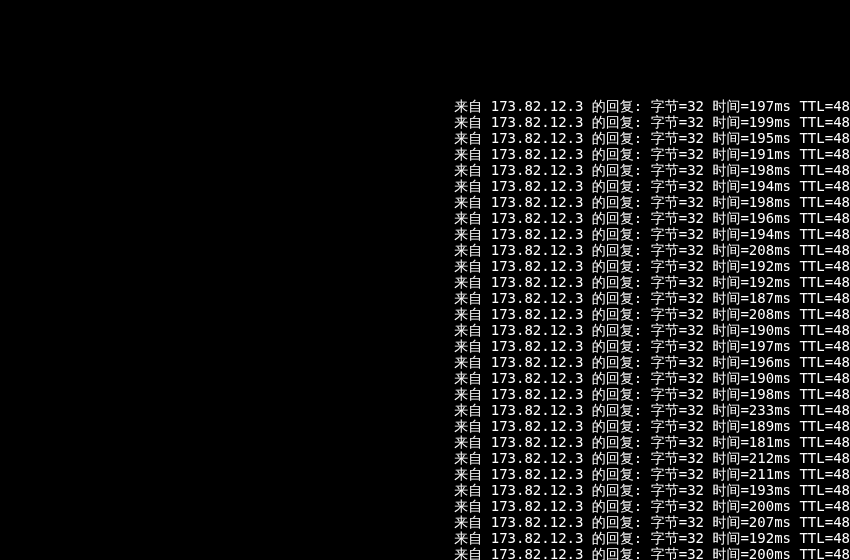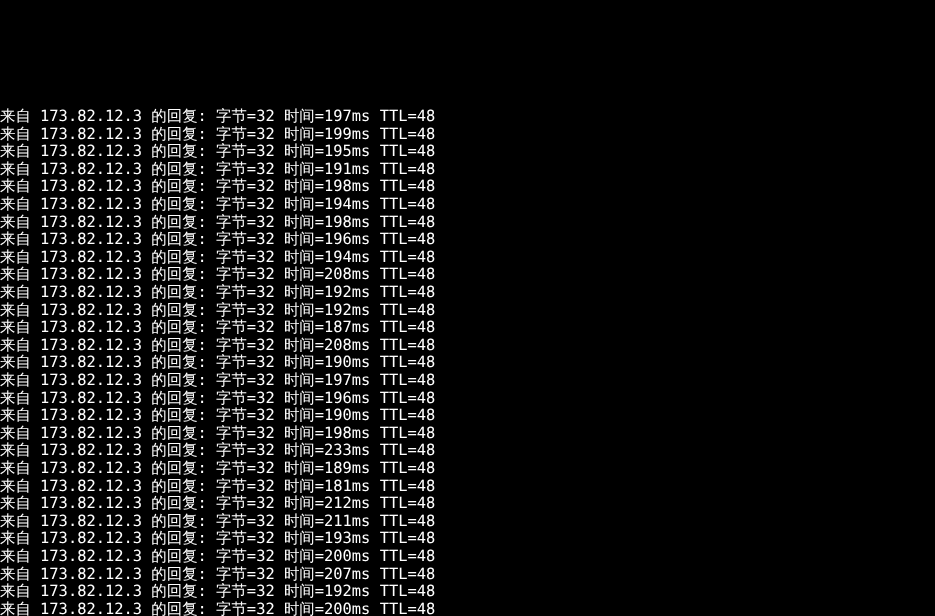--- a/index.html
+++ b/index.html
@@ -18,20 +18,21 @@
       overflow: hidden;
       padding: 2px 0;
       white-space: pre;
     }
     .terminal {
       width: 100%;
       height: 100%;
     }
     .line {
       display: block;
+      text-align: right;
     }
   </style>
 </head>
 <body>
 
 
 
 <div class="terminal">
   <div id="replies"><span class="line">来自 173.82.12.3 的回复: 字节=32 时间=197ms TTL=48</span><span class="line">来自 173.82.12.3 的回复: 字节=32 时间=199ms TTL=48</span><span class="line">来自 173.82.12.3 的回复: 字节=32 时间=195ms TTL=48</span><span class="line">来自 173.82.12.3 的回复: 字节=32 时间=191ms TTL=48</span><span class="line">来自 173.82.12.3 的回复: 字节=32 时间=198ms TTL=48</span><span class="line">来自 173.82.12.3 的回复: 字节=32 时间=194ms TTL=48</span><span class="line">来自 173.82.12.3 的回复: 字节=32 时间=198ms TTL=48</span><span class="line">来自 173.82.12.3 的回复: 字节=32 时间=196ms TTL=48</span><span class="line">来自 173.82.12.3 的回复: 字节=32 时间=194ms TTL=48</span><span class="line">来自 173.82.12.3 的回复: 字节=32 时间=208ms TTL=48</span><span class="line">来自 173.82.12.3 的回复: 字节=32 时间=192ms TTL=48</span><span class="line">来自 173.82.12.3 的回复: 字节=32 时间=192ms TTL=48</span><span class="line">来自 173.82.12.3 的回复: 字节=32 时间=187ms TTL=48</span><span class="line">来自 173.82.12.3 的回复: 字节=32 时间=208ms TTL=48</span><span class="line">来自 173.82.12.3 的回复: 字节=32 时间=190ms TTL=48</span><span class="line">来自 173.82.12.3 的回复: 字节=32 时间=197ms TTL=48</span><span class="line">来自 173.82.12.3 的回复: 字节=32 时间=196ms TTL=48</span><span class="line">来自 173.82.12.3 的回复: 字节=32 时间=190ms TTL=48</span><span class="line">来自 173.82.12.3 的回复: 字节=32 时间=198ms TTL=48</span><span class="line">来自 173.82.12.3 的回复: 字节=32 时间=233ms TTL=48</span><span class="line">来自 173.82.12.3 的回复: 字节=32 时间=189ms TTL=48</span><span class="line">来自 173.82.12.3 的回复: 字节=32 时间=181ms TTL=48</span><span class="line">来自 173.82.12.3 的回复: 字节=32 时间=212ms TTL=48</span><span class="line">来自 173.82.12.3 的回复: 字节=32 时间=211ms TTL=48</span><span class="line">来自 173.82.12.3 的回复: 字节=32 时间=193ms TTL=48</span><span class="line">来自 173.82.12.3 的回复: 字节=32 时间=200ms TTL=48</span><span class="line">来自 173.82.12.3 的回复: 字节=32 时间=207ms TTL=48</span><span class="line">来自 173.82.12.3 的回复: 字节=32 时间=192ms TTL=48</span><span class="line">来自 173.82.12.3 的回复: 字节=32 时间=200ms TTL=48</span></div>
   

